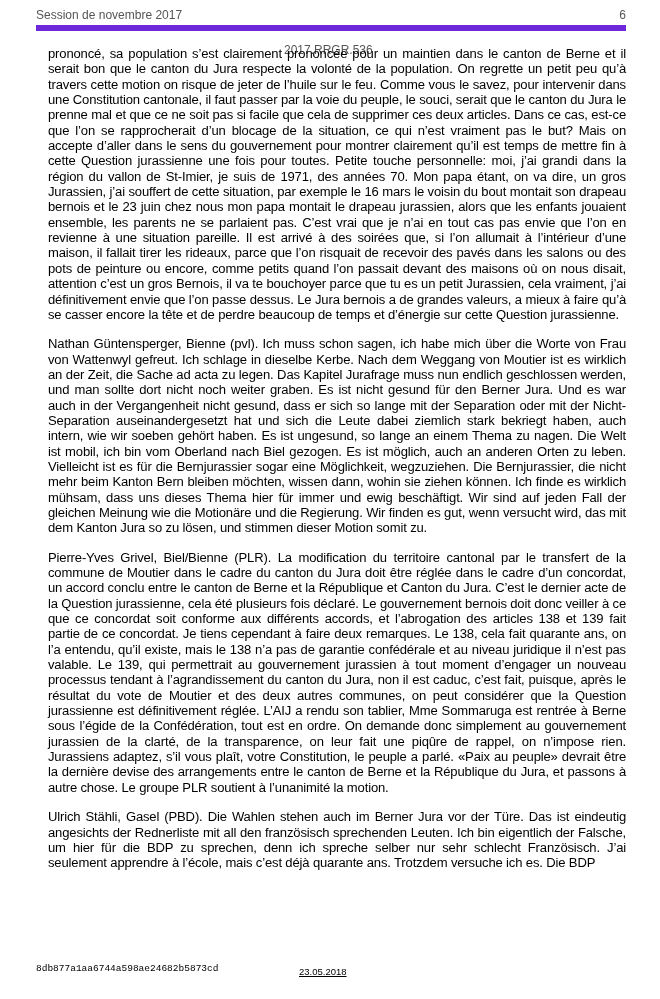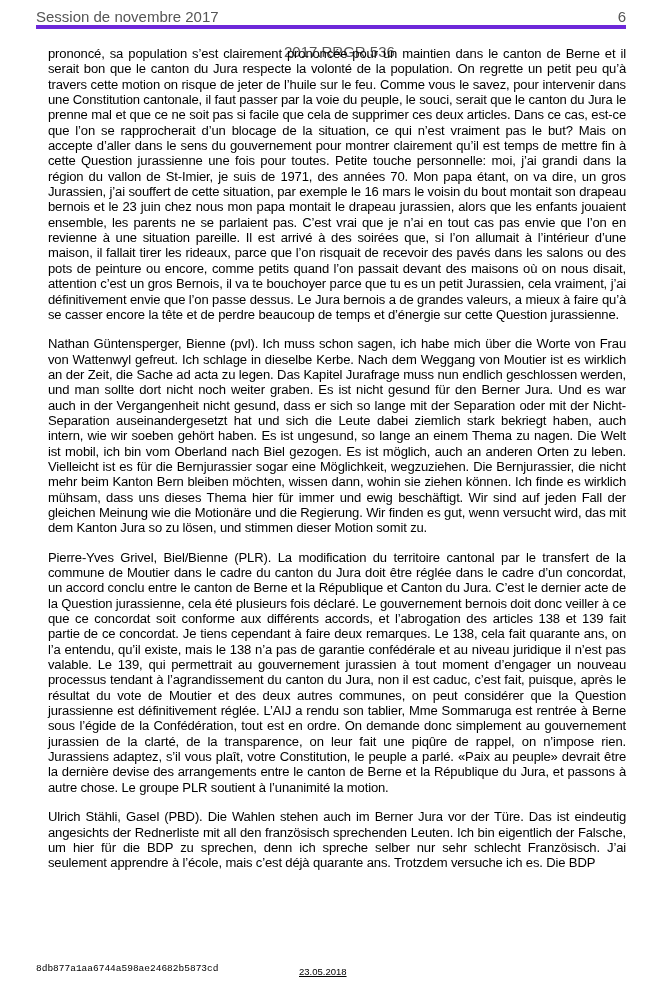--- a/index.html
+++ b/index.html
@@ -1,19 +1,19 @@
 <!DOCTYPE html>
 <html><head>
 <meta charset="utf-8">
 <style>
   html, body { margin: 0; padding: 0; background: #ffffff; }
   body { width: 660px; height: 999px; position: relative; overflow: hidden;
          font-family: "Liberation Sans", sans-serif; color: #000; }
   .header { position: absolute; left: 36px; top: 7px; width: 590px; height: 18px;
-            border-bottom: 4px solid #6d28d9; font-size: 15px; color: #555; }
+            border-bottom: 6px solid #6d28d9; font-size: 12px; color: #555; }
   .header .left { position: absolute; left: 0; top: 1px; }
   .header .mid { position: absolute; left: 248px; top: 1px; margin-top: 35px; }
   .header .right { position: absolute; right: 0; top: 1px; }
   .content { position: absolute; left: 36px; top: 46px; width: 590px;
              font-size: 13.05px; line-height: 15.35px; text-align: justify; letter-spacing: -0.15px; }
   .content p { margin: 0 0 14px 12px; }
   .content p .speaker { font-weight: normal; }
   .footer { position: absolute; left: 36px; top: 963px; font-size: 9.5px; color: #000; }
   .footer .hash { position: absolute; left: 0; top: 0; white-space: nowrap; font-family: Liberation Mono, monospace; }
   .footer .date { position: absolute; left: 263px; top: 3px; white-space: nowrap; text-decoration: underline; }

